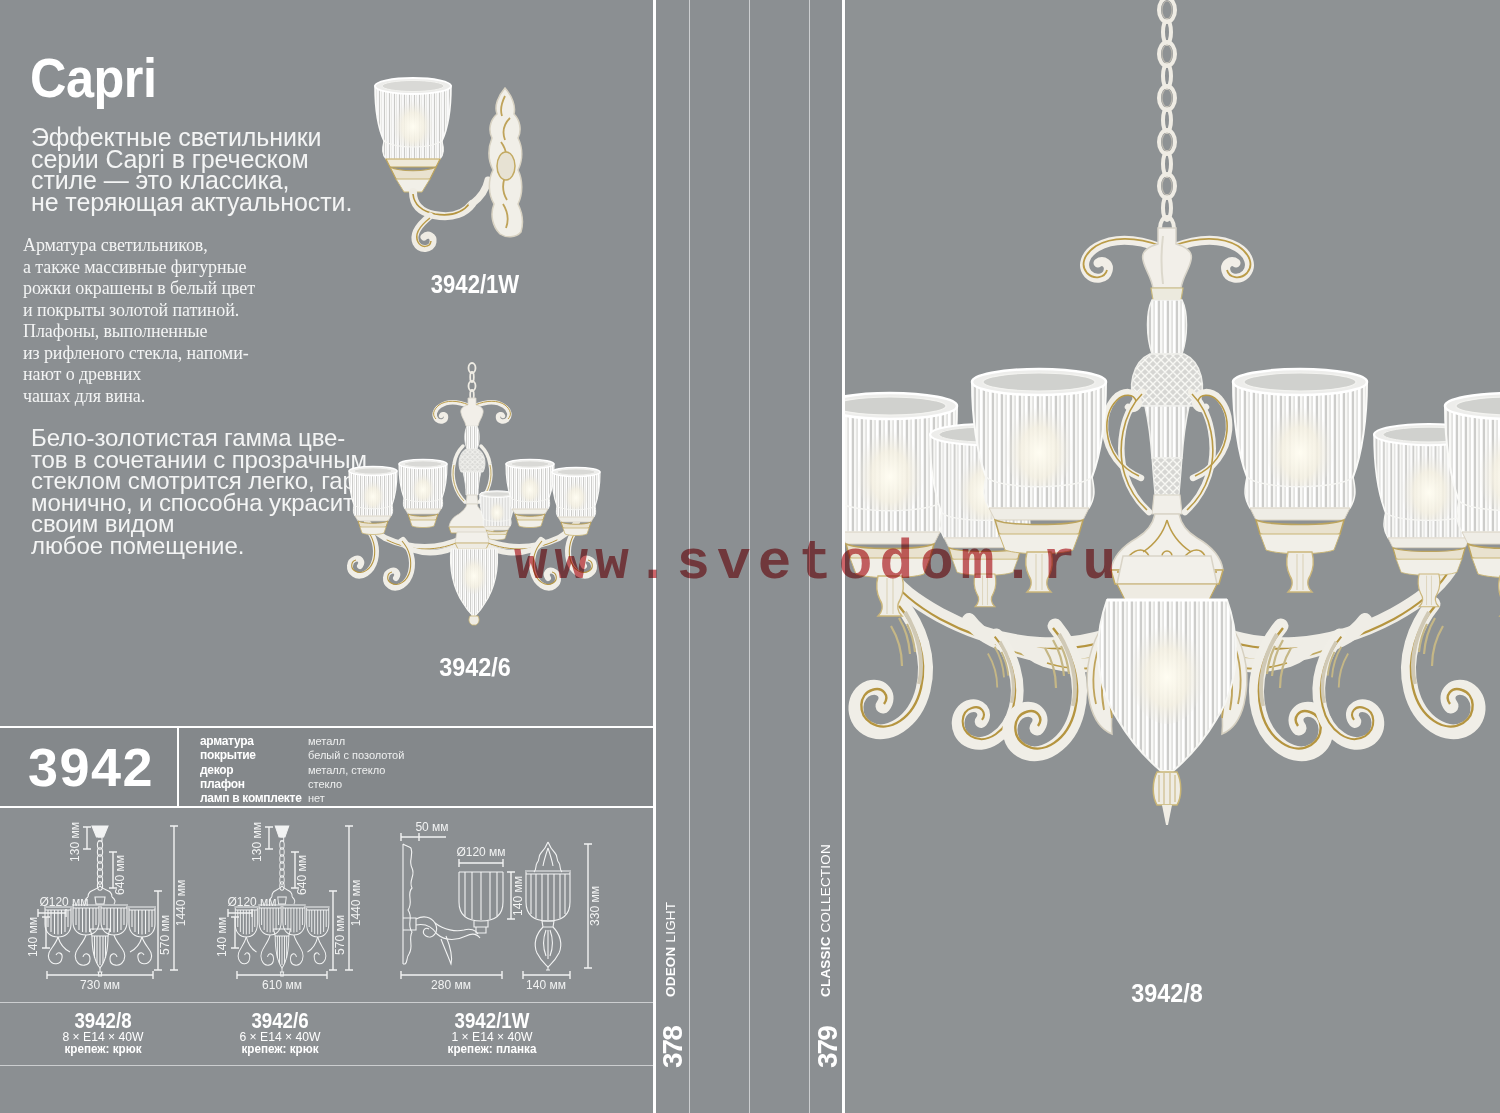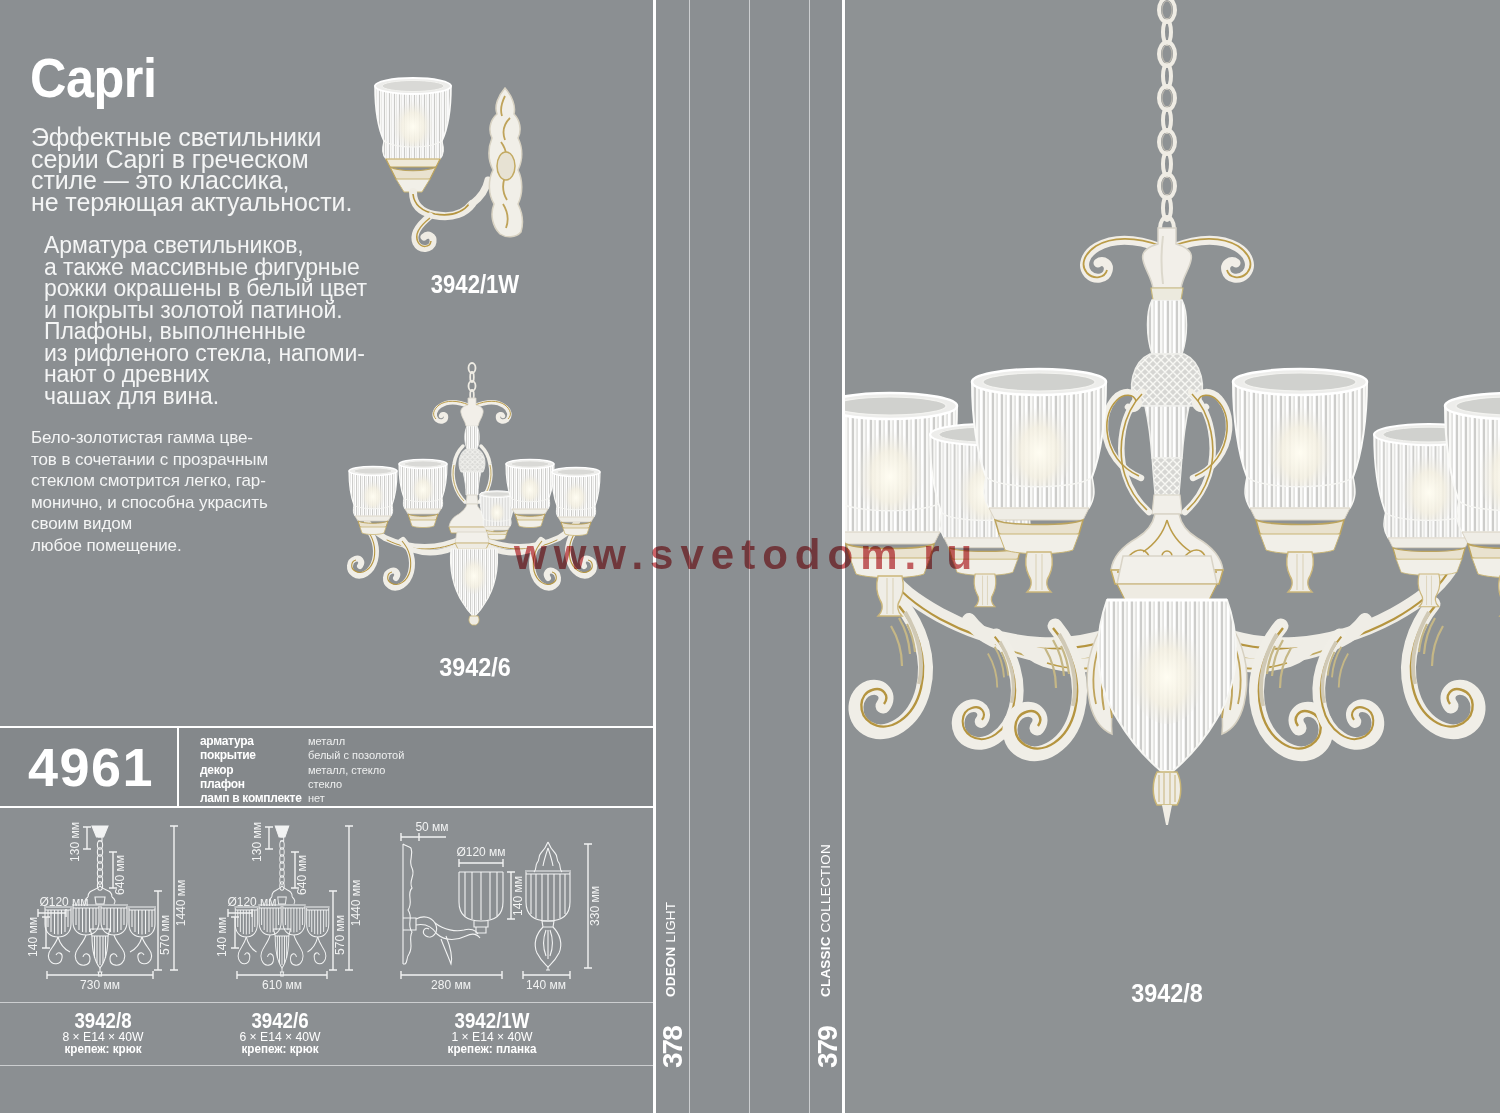--- a/index.html
+++ b/index.html
@@ -12,25 +12,25 @@
 <body>
 
 <div class="abs" style="left:846px;top:0;width:654px;height:1113px;background:#8e9294;"></div>
 
 <div class="abs wt" style="left:30px;top:45px;font-size:56px;font-weight:bold;letter-spacing:-0.5px;color:#fff;transform:scaleX(0.9);transform-origin:0 0;">Capri</div>
 
 <div class="abs wt" style="left:31px;top:127px;font-size:25px;line-height:21.5px;letter-spacing:-0.1px;">
 Эффектные светильники<br>серии Capri в греческом<br>стиле — это классика,<br>не теряющая актуальности.
 </div>
 
-<div class="abs wt" style="left:44px;top:235px;font-size:23px;line-height:21.5px;letter-spacing:-0.1px;">
+<div class="abs wt" style="left:23px;top:235px;font-size:18px;line-height:21.5px;letter-spacing:-0.1px;font-family:Liberation Serif, serif;">
 Арматура светильников,<br>а также массивные фигурные<br>рожки окрашены в белый цвет<br>и покрыты золотой патиной.<br>Плафоны, выполненные<br>из рифленого стекла, напоми-<br>нают о древних<br>чашах для вина.
 </div>
 
-<div class="abs wt" style="left:31px;top:427px;font-size:17px;line-height:21.5px;letter-spacing:-0.1px;">
+<div class="abs wt" style="left:31px;top:427px;font-size:24px;line-height:21.5px;letter-spacing:-0.1px;">
 Бело-золотистая гамма цве-<br>тов в сочетании с прозрачным<br>стеклом смотрится легко, гар-<br>монично, и способна украсить<br>своим видом<br>любое помещение.
 </div>
 
 <div class="abs" id="sconce-img" style="left:360px;top:62px;width:180px;height:195px;">
 <svg width="180" height="195" viewBox="0 0 180 195" fill="none">
 <defs>
   <pattern id="ribs2" width="5" height="8" patternUnits="userSpaceOnUse">
     <rect width="5" height="8" fill="#e3e3e1"></rect>
     <rect x="0" width="1.3" height="8" fill="#f8f8f6"></rect>
     <rect x="2.2" width="1.5" height="8" fill="#ffffff"></rect>
@@ -173,21 +173,21 @@
 </div>
 
 <div class="abs" style="left:355px;top:652px;width:240px;text-align:center;font-size:26px;font-weight:bold;color:#fff;transform:scaleX(0.9);">3942/6</div>
 
 <div class="abs" style="left:0;top:728px;width:654px;height:78px;background:#84888b;"></div>
 
 <div class="abs" style="left:0;top:725.5px;width:654px;height:2.5px;background:#fff;"></div>
 
 <div class="abs" style="left:0;top:805.5px;width:654px;height:2.5px;background:#fff;"></div>
 
-<div class="abs" style="left:28px;top:736px;font-size:54px;font-weight:bold;letter-spacing:1.5px;color:#fff;">4961</div>
+<div class="abs" style="left:28px;top:736px;font-size:54px;font-weight:bold;letter-spacing:1.5px;color:#fff;">3942</div>
 
 <div class="abs" style="left:177px;top:728px;width:1.5px;height:78px;background:#fff;"></div>
 
 <div class="abs" style="left:200px;top:734px;font-size:12px;line-height:14.3px;font-weight:bold;color:#fff;letter-spacing:-0.3px;">
 арматура<br>покрытие<br>декор<br>плафон<br>ламп в комплекте
 </div>
 
 <div class="abs" style="left:308px;top:734px;font-size:11px;line-height:14.3px;color:#eff0f0;">
 металл<br>белый с позолотой<br>металл, стекло<br>стекло<br>нет
 </div>
@@ -524,13 +524,13 @@
 <ellipse cx="322" cy="672" rx="38" ry="52" fill="url(#glow)"></ellipse>
 
 <path d="M312 772 L332 772 C337 782 337 796 332 805 L312 805 C307 796 307 782 312 772 Z" fill="#efece3" stroke="#c9b575" stroke-width="1.5"></path>
 <path d="M314 775 L314 802 M319 773 L319 804 M325 773 L325 804 M330 775 L330 802" stroke="#cdbd8d" stroke-width="1.2"></path>
 <path d="M317 805 L327 805 L323 825 L321 825 Z" fill="#f0ede5"></path>
 </svg>
 </div>
 
 <div class="abs" style="left:1067px;top:978px;width:200px;text-align:center;font-size:26px;font-weight:bold;color:#fff;transform:scaleX(0.9);">3942/8</div>
 
-<div class="abs" style="left:514px;top:531px;font-size:42px;font-weight:bold;color:rgb(205,100,105);mix-blend-mode:multiply;letter-spacing:7px;">www.svetodom.ru</div>
+<div class="abs" style="left:514px;top:531px;font-size:56px;font-weight:bold;color:rgb(205,100,105);mix-blend-mode:multiply;letter-spacing:7px;font-family:Liberation Mono, monospace;">www.svetodom.ru</div>
 
 </body></html>

